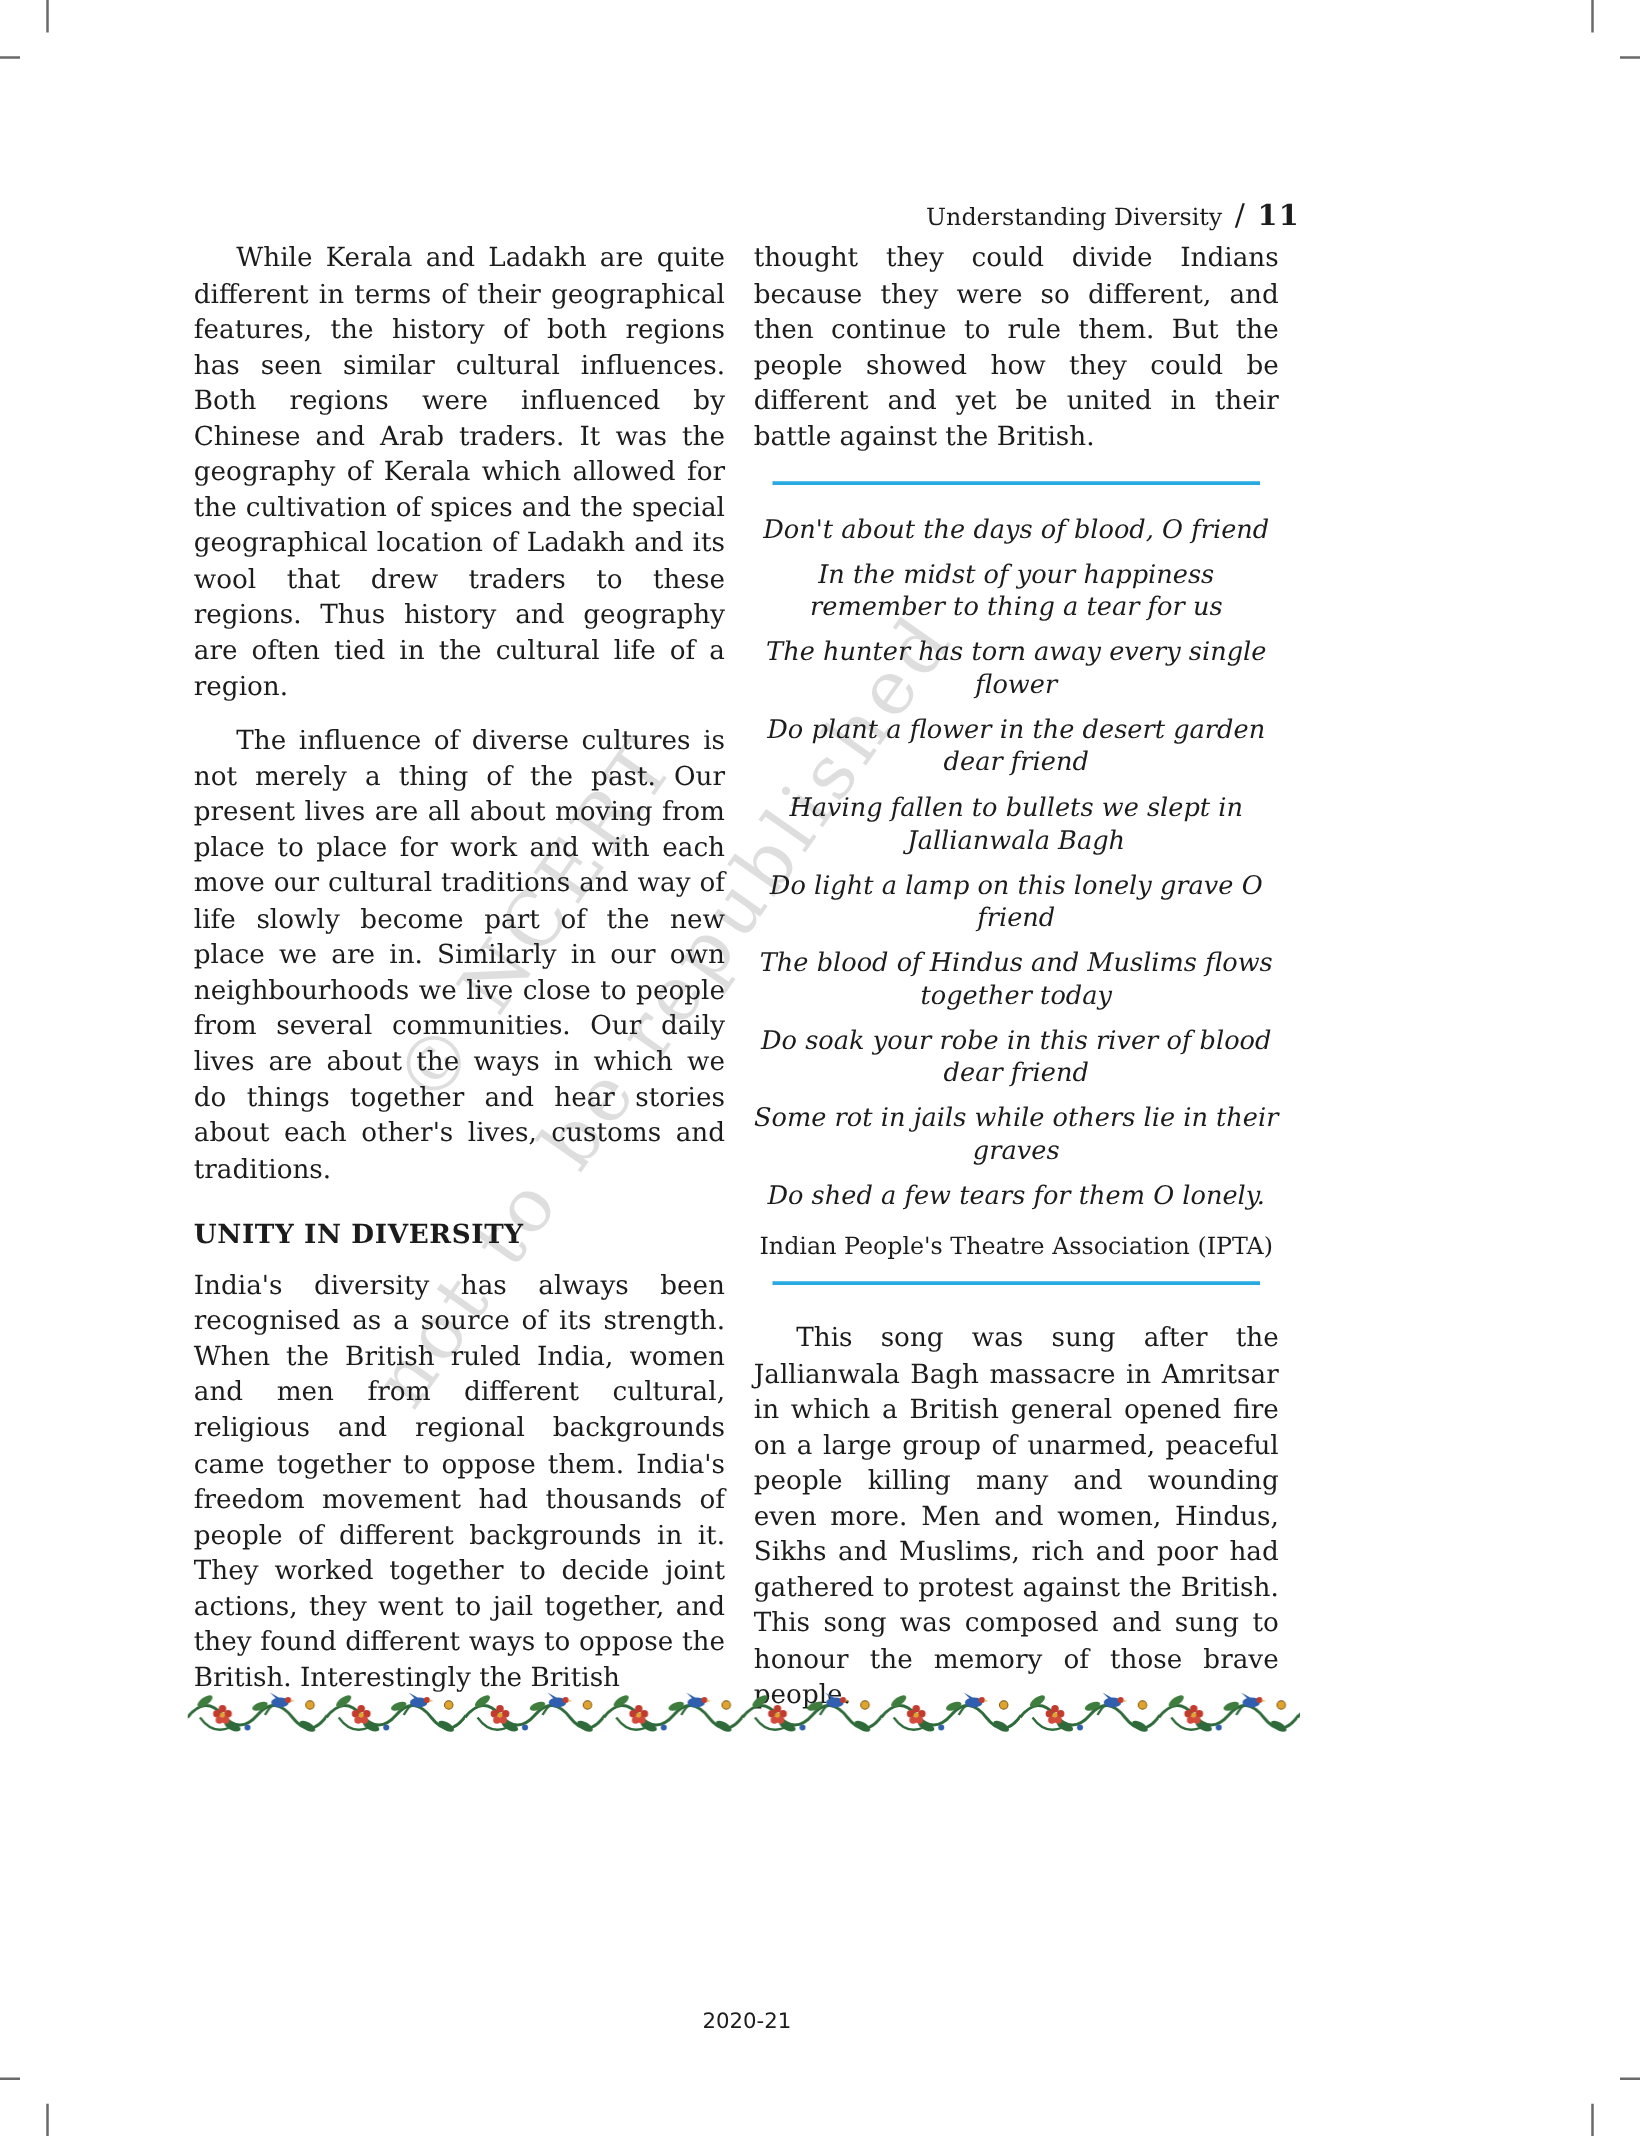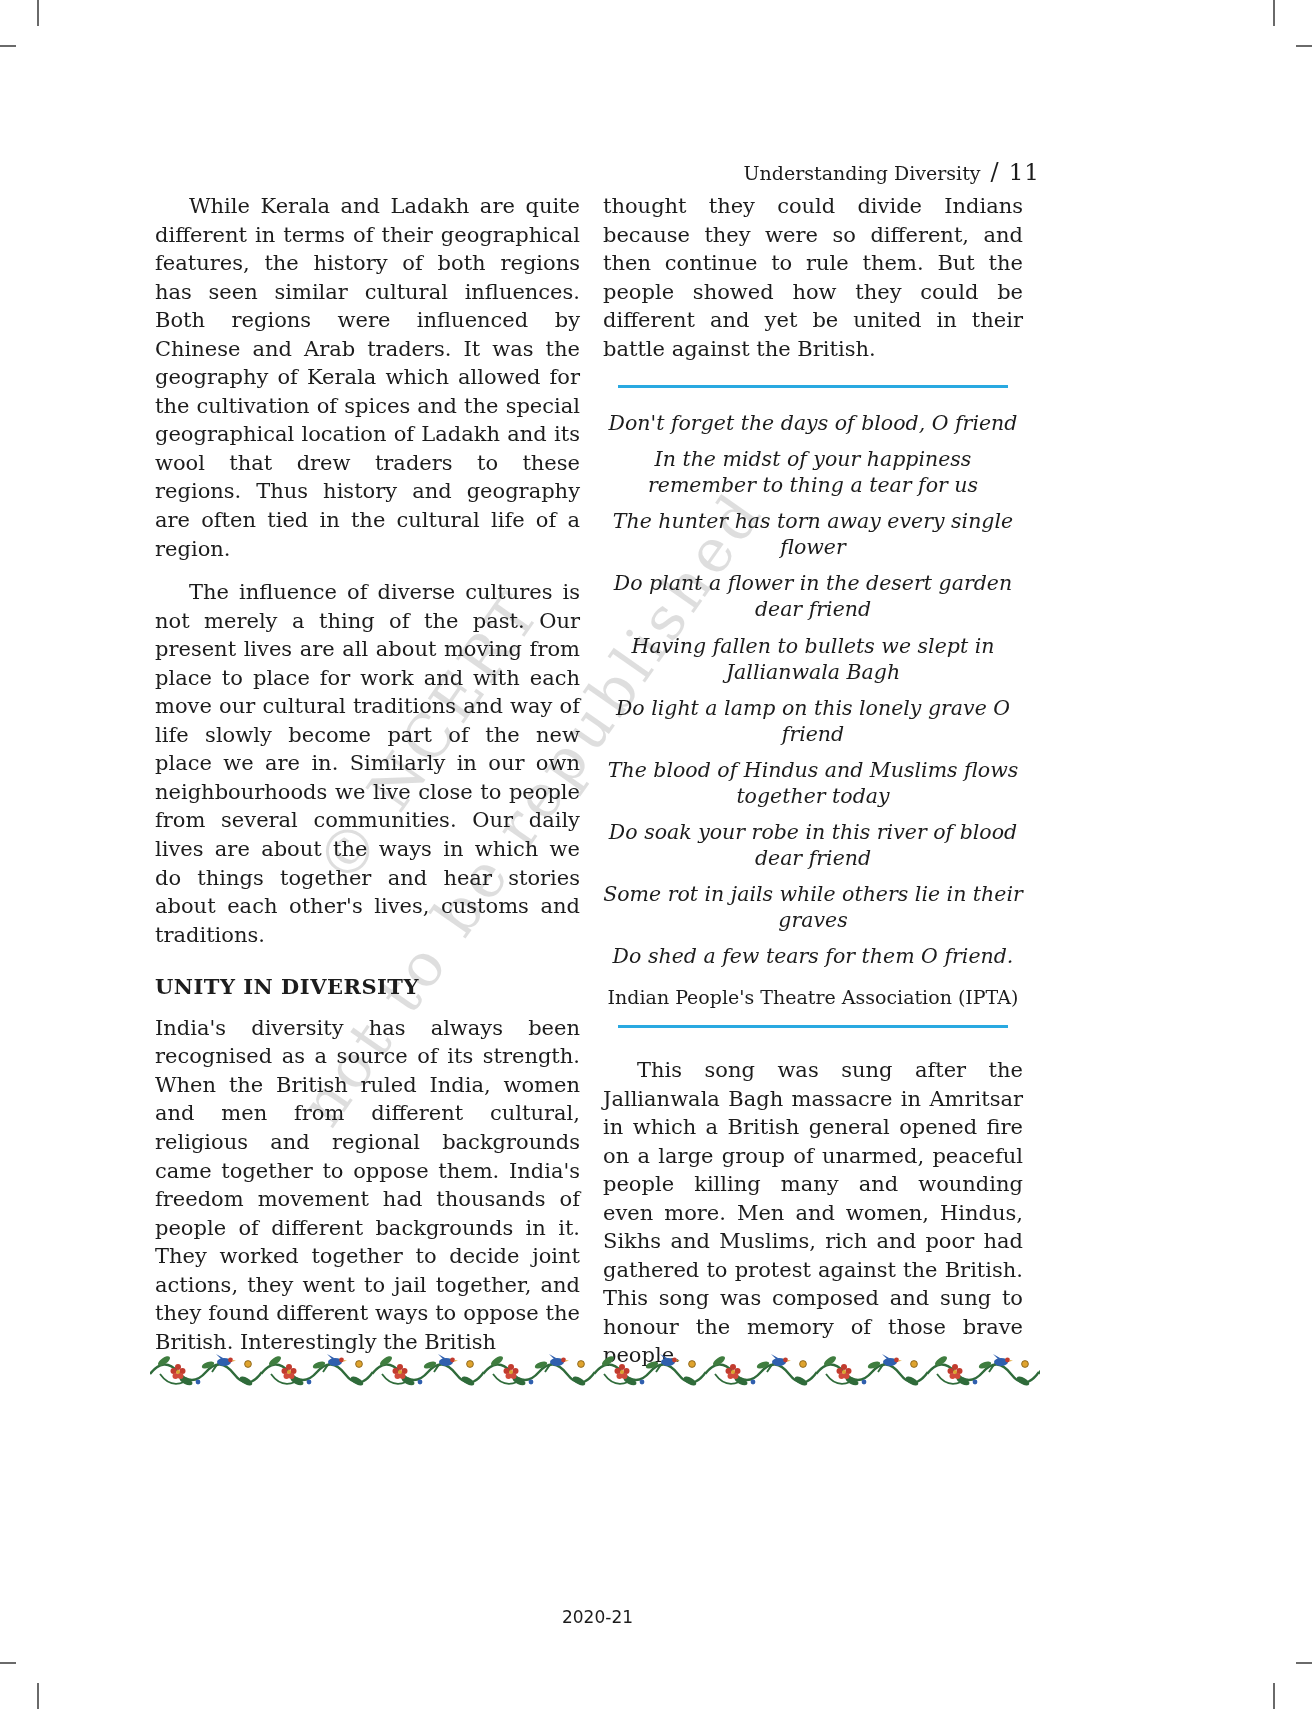--- a/index.html
+++ b/index.html
@@ -33,21 +33,21 @@
 
   
   .page-header {
     position: absolute;
     top: 158px; left: 620px; width: 420px;
     text-align: right;
     font-size: 19px;
     z-index: 2;
   }
   .page-header .slash { font-size: 24px; padding: 0 4px; }
-  .page-header .pagenum { font-size: 23px; letter-spacing: 1px; }
+  .page-header .pagenum { font-size: 23px; letter-spacing: 1px; font-weight: bold; }
 
   
   .columns {
     position: absolute;
     top: 192px; left: 155px; width: 885px;
     display: flex; gap: 23px;
     z-index: 1;
   }
   .col { font-size: 21px; line-height: 1.36; text-align: justify; }
   .col-left { width: 425px; }
@@ -131,30 +131,30 @@
       <p class="indent">The influence of diverse cultures is not merely a thing of the past. Our present lives are all about moving from place to place for work and with each move our cultural traditions and way of life slowly become part of the new place we are in. Similarly in our own neighbourhoods we live close to people from several communities. Our daily lives are about the ways in which we do things together and hear stories about each other's lives, customs and traditions.</p>
       <h2 class="section-heading">UNITY IN DIVERSITY</h2>
       <p>India's diversity has always been recognised as a source of its strength. When the British ruled India, women and men from different cultural, religious and regional backgrounds came together to oppose them. India's freedom movement had thousands of people of different backgrounds in it. They worked together to decide joint actions, they went to jail together, and they found different ways to oppose the British. Interestingly the British</p>
     </div>
 
     <div class="col col-right">
       <p>thought they could divide Indians because they were so different, and then continue to rule them. But the people showed how they could be different and yet be united in their battle against the British.</p>
 
       <div class="poem">
         <div class="rule rule-top"></div>
-        <div class="poem-line">Don't forget the days of blood, O friend</div>
+        <div class="poem-line">Don't about the days of blood, O friend</div>
         <div class="poem-line">In the midst of your happiness remember to thing a tear for us</div>
         <div class="poem-line">The hunter has torn away every single flower</div>
         <div class="poem-line">Do plant a flower in the desert garden dear friend</div>
         <div class="poem-line">Having fallen to bullets we slept in Jallianwala Bagh</div>
         <div class="poem-line">Do light a lamp on this lonely grave O friend</div>
         <div class="poem-line">The blood of Hindus and Muslims flows together today</div>
         <div class="poem-line">Do soak your robe in this river of blood dear friend</div>
         <div class="poem-line">Some rot in jails while others lie in their graves</div>
-        <div class="poem-line">Do shed a few tears for them O friend.</div>
+        <div class="poem-line">Do shed a few tears for them O lonely.</div>
         <div class="attribution">Indian People's Theatre Association (IPTA)</div>
         <div class="rule rule-bottom"></div>
       </div>
 
       <p class="indent">This song was sung after the Jallianwala Bagh massacre in Amritsar in which a British general opened fire on a large group of unarmed, peaceful people killing many and wounding even more. Men and women, Hindus, Sikhs and Muslims, rich and poor had gathered to protest against the British. This song was composed and sung to honour the memory of those brave people.</p>
     </div>
 
   </div>
 
   <div class="floral-border">

